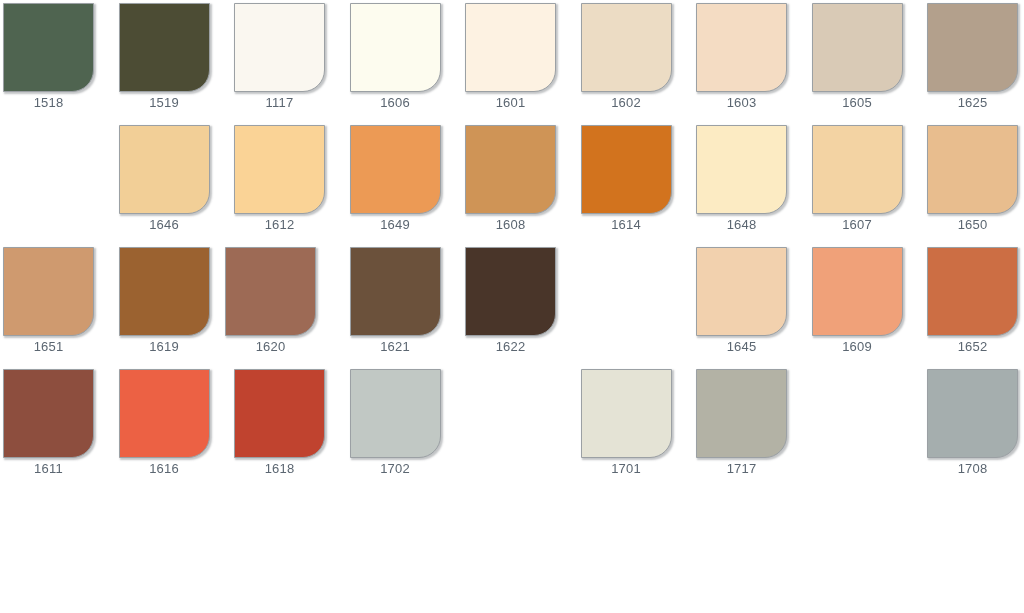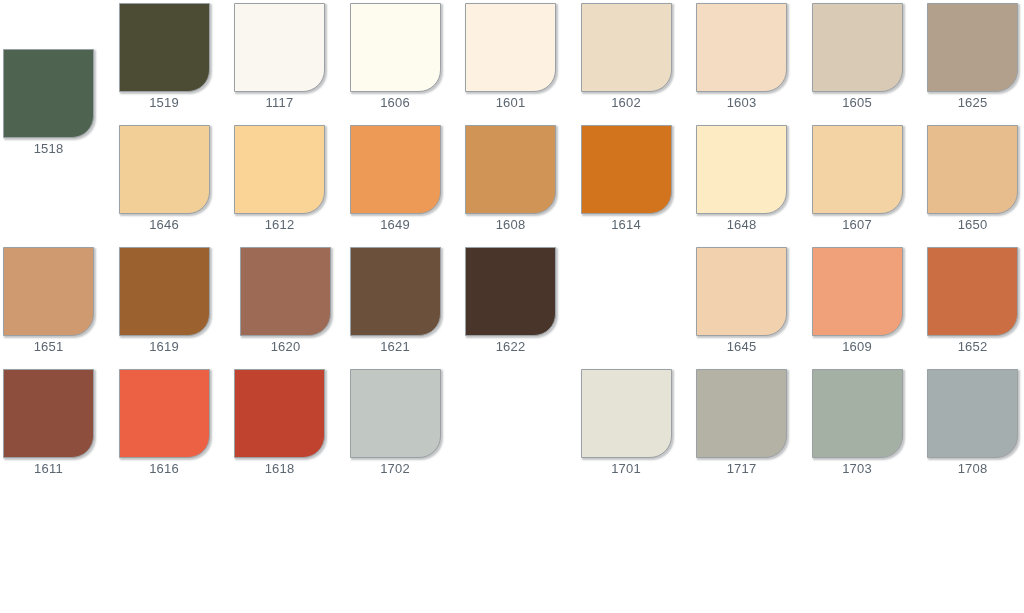--- a/index.html
+++ b/index.html
@@ -59,21 +59,21 @@
     letter-spacing: 0.2px;
     color: #5b6671;
     white-space: nowrap;
   }
 </style>
 </head>
 <body>
 
 <div id="swatch-chart">
     <div class="swatch-row" style="top: 0px;">
-      <div class="swatch-cell" style="left: 3px; margin-top: 46px;">
+      <div class="swatch-cell" style="left: 3px;">
         <div class="swatch-chip" style="background: rgb(79, 100, 80);"></div>
         <div class="swatch-label">1518</div>
       </div>
       <div class="swatch-cell" style="left: 118.5px;">
         <div class="swatch-chip" style="background: rgb(76, 76, 52);"></div>
         <div class="swatch-label">1519</div>
       </div>
       <div class="swatch-cell" style="left: 234px;">
         <div class="swatch-chip" style="background: rgb(250, 247, 240);"></div>
         <div class="swatch-label">1117</div>
@@ -139,21 +139,21 @@
     </div>
     <div class="swatch-row" style="top: 244px;">
       <div class="swatch-cell" style="left: 3px;">
         <div class="swatch-chip" style="background: rgb(207, 154, 111);"></div>
         <div class="swatch-label">1651</div>
       </div>
       <div class="swatch-cell" style="left: 118.5px;">
         <div class="swatch-chip" style="background: rgb(155, 98, 48);"></div>
         <div class="swatch-label">1619</div>
       </div>
-      <div class="swatch-cell" style="left: 240px;">
+      <div class="swatch-cell" style="left: 225px;">
         <div class="swatch-chip" style="background: rgb(157, 106, 85);"></div>
         <div class="swatch-label">1620</div>
       </div>
       <div class="swatch-cell" style="left: 349.5px;">
         <div class="swatch-chip" style="background: rgb(107, 81, 59);"></div>
         <div class="swatch-label">1621</div>
       </div>
       <div class="swatch-cell" style="left: 465px;">
         <div class="swatch-chip" style="background: rgb(73, 53, 41);"></div>
         <div class="swatch-label">1622</div>
@@ -189,22 +189,18 @@
         <div class="swatch-label">1702</div>
       </div>
       <div class="swatch-cell" style="left: 580.5px;">
         <div class="swatch-chip" style="background: rgb(228, 227, 213);"></div>
         <div class="swatch-label">1701</div>
       </div>
       <div class="swatch-cell" style="left: 696px;">
         <div class="swatch-chip" style="background: rgb(179, 178, 165);"></div>
         <div class="swatch-label">1717</div>
       </div>
-      <div class="swatch-cell" style="left: 811.5px;">
-        <div class="swatch-chip" style="background: rgb(165, 176, 164);"></div>
-        <div class="swatch-label">1703</div>
-      </div>
       <div class="swatch-cell" style="left: 927px;">
         <div class="swatch-chip" style="background: rgb(165, 174, 174);"></div>
         <div class="swatch-label">1708</div>
       </div>
     </div>
   </div>
 
 </body></html>

